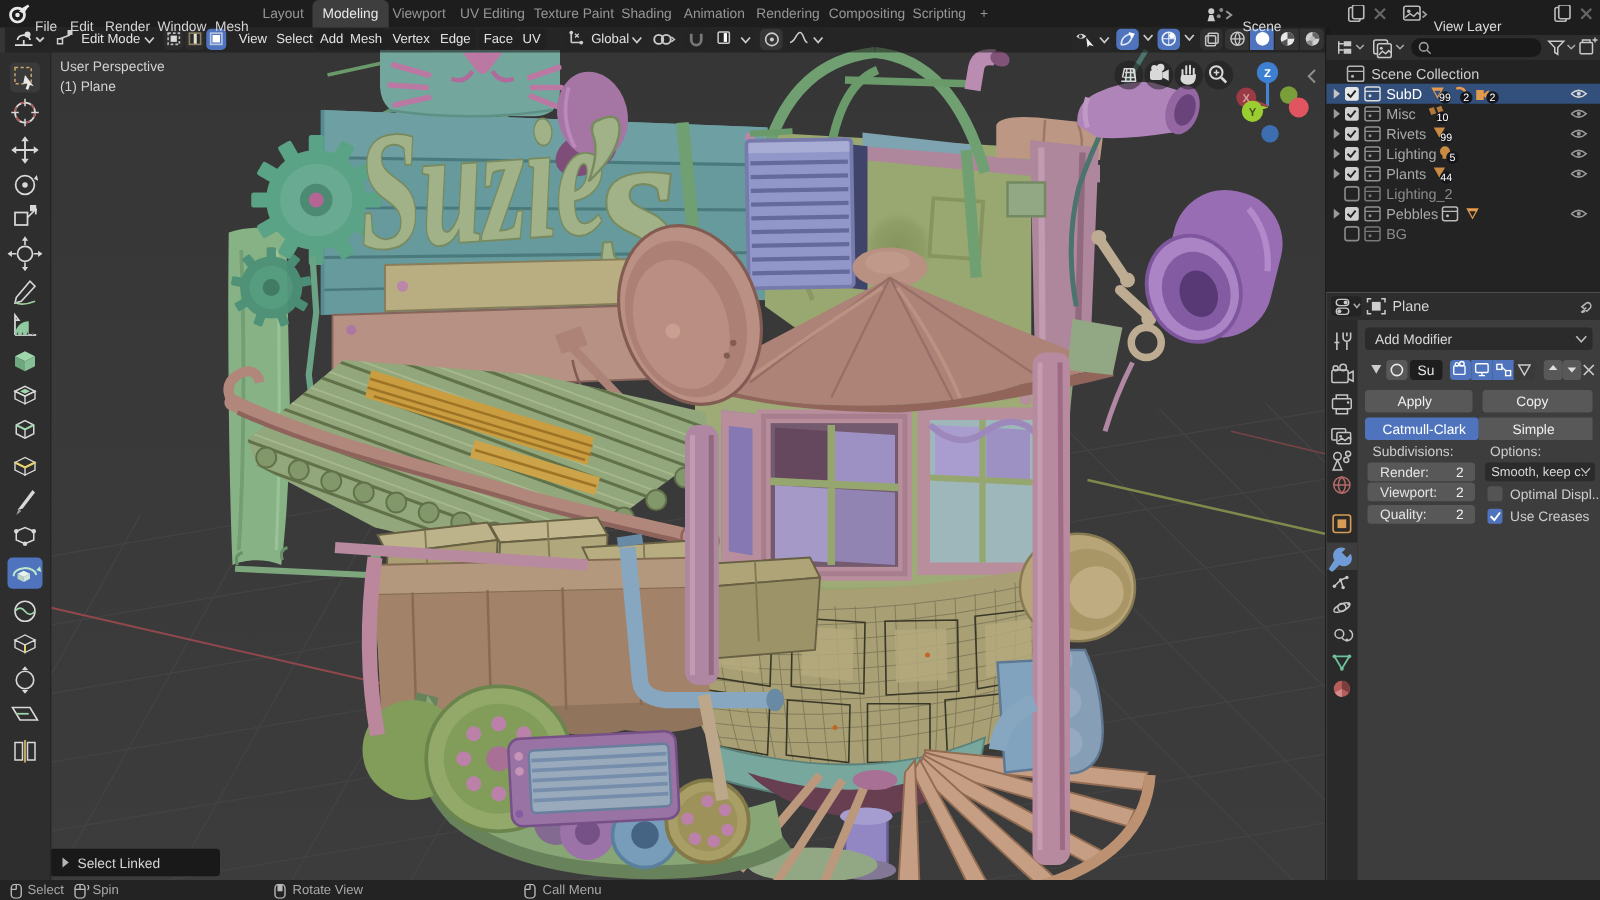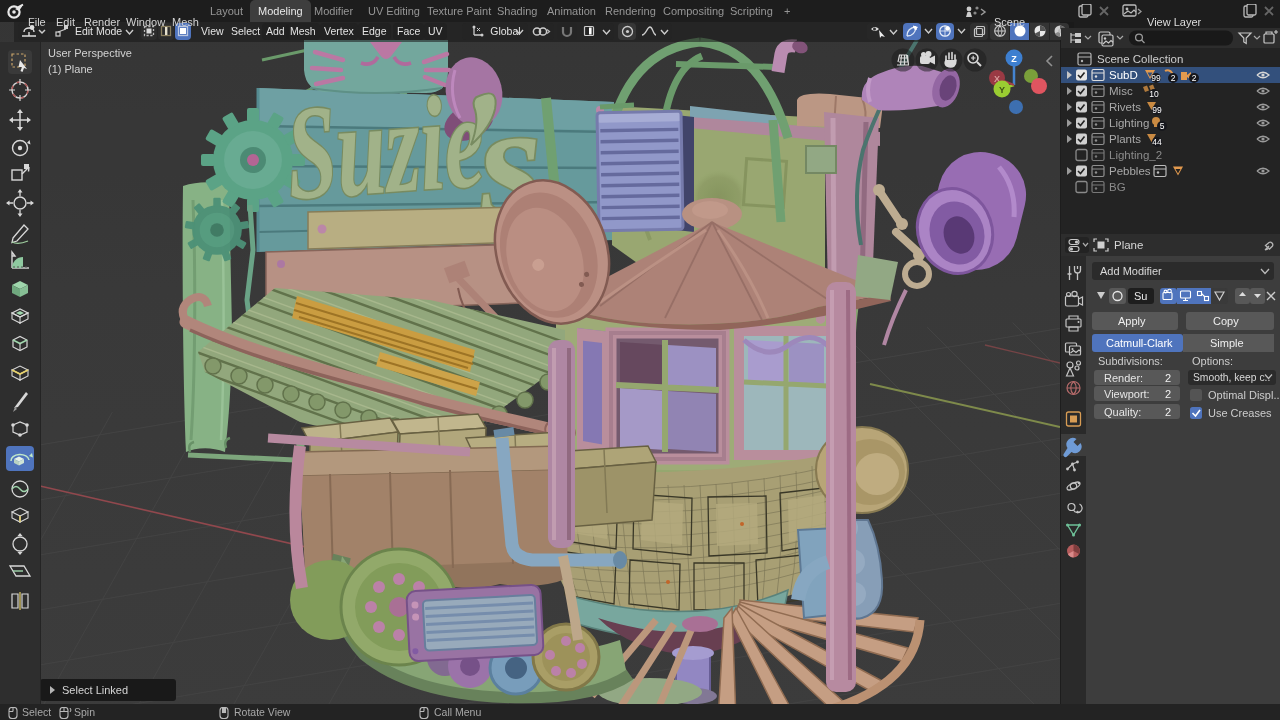--- a/index.html
+++ b/index.html
@@ -5,21 +5,21 @@
   html,body{margin:0;padding:0;width:1280px;height:720px;overflow:hidden;background:#1d1d1d;
     font-family:"Liberation Sans", sans-serif;-webkit-font-smoothing:antialiased;}
   .abs{position:absolute;}
   #stage{position:relative;width:1280px;height:720px;}
   
   #topbar{left:0;top:0;width:1280px;height:22px;background:#1d1d1d;z-index:40;font-size:11px;color:#d3d3d3;}
   #topbar .menu{position:absolute;top:4px;margin-top:12px;}
   .tab{position:absolute;top:0;height:22px;line-height:23px;padding:0 8px;font-size:11px;color:#969696;}
   .tab.active{background:#3e3e3e;color:#e8e8e8;border-radius:5px 5px 0 0;}
   
-  #vhead{left:14px;top:22px;width:1060px;height:20px;background:rgba(24,24,24,0.55);z-index:30;}
+  #vhead{left:4px;top:22px;width:1060px;height:20px;background:rgba(24,24,24,0.55);z-index:30;}
   .hw{position:absolute;height:17px;top:1px;background:rgba(36,36,36,0.92);border-radius:4px;
       color:#e3e3e3;font-size:10.5px;line-height:17px;text-align:center;}
   .hmenu{position:absolute;top:1px;height:17px;line-height:17px;font-size:10.5px;color:#e3e3e3;
       background:rgba(30,30,30,0.65);border-radius:4px;padding:0 4px;}
   
   #toolbar{left:0;top:42px;width:40px;height:662px;background:#2e2e2e;z-index:20;border-right:1px solid #242424;}
   
   #rcol{left:1061px;top:28px;width:219px;height:682px;background:#232323;z-index:35;}
   
   #outhead{position:absolute;left:0;top:0;width:219px;height:20px;background:#2d2d2d;}
@@ -590,21 +590,21 @@
       <path d="M8 6 L16 2 L12 8 Z" fill="#e8e8e8"></path>
       <path d="M9.5 5.2 L16 1.5" stroke="#e8e8e8" stroke-width="2"></path>
     </svg>
     <div class="menu" style="left:28px">File</div>
     <div class="menu" style="left:56px">Edit</div>
     <div class="menu" style="left:84px">Render</div>
     <div class="menu" style="left:126px">Window</div>
     <div class="menu" style="left:172px">Mesh</div>
     <div class="tab" style="left:202px">Layout</div>
     <div class="tab active" style="left:250px">Modeling</div>
-    <div class="tab" style="left:306px">Modifier</div>
+    <div class="tab" style="left:306px">Viewport</div>
     <div class="tab" style="left:360px">UV Editing</div>
     <div class="tab" style="left:419px">Texture Paint</div>
     <div class="tab" style="left:489px">Shading</div>
     <div class="tab" style="left:539px">Animation</div>
     <div class="tab" style="left:597px">Rendering</div>
     <div class="tab" style="left:655px">Compositing</div>
     <div class="tab" style="left:722px">Scripting</div>
     <div class="tab" style="left:776px">+</div>
     <svg class="abs" style="left:963px;top:4px" width="24" height="15" viewBox="0 0 24 15">
       <circle cx="6" cy="5" r="2.4" fill="#ccc"></circle>
@@ -671,21 +671,21 @@
       </svg>
     </div>
     <div class="hmenu" style="left:183px;background:none">View</div>
     <div class="hmenu" style="left:213px;background:none;padding:0 4px">Select</div>
     <div class="hmenu" style="left:248px">Add</div>
     <div class="hmenu" style="left:272px">Mesh</div>
     <div class="hmenu" style="left:306px">Vertex</div>
     <div class="hmenu" style="left:344px">Edge</div>
     <div class="hmenu" style="left:379px">Face</div>
     <div class="hmenu" style="left:410px">UV</div>
-    <div class="hw" style="left:448px;width:66px;text-align:center">
+    <div class="hw" style="left:448px;width:66px;text-align:left">
       <svg width="13" height="12" viewBox="0 0 13 12" style="vertical-align:-2px;margin-left:3px">
         <path d="M2 10 L2 3 M2 10 L9 10" stroke="#ccc" stroke-width="1.3"></path>
         <circle cx="2" cy="2" r="1.5" fill="#ccc"></circle>
           <circle cx="10" cy="10" r="1.5" fill="#ccc"></circle>
         <path d="M5 6 l3 -3 m-3 0 l3 3" stroke="#ccc" stroke-width="1"></path>
       </svg>
       <span style="margin-left:2px">Global</span>
       <svg width="9" height="7" viewBox="0 0 9 7" style="position:absolute;right:4px;top:6px">
         <path d="M1 1 l3.5 4 l3.5 -4" stroke="#ccc" stroke-width="1.4" fill="none"></path>
       </svg>

